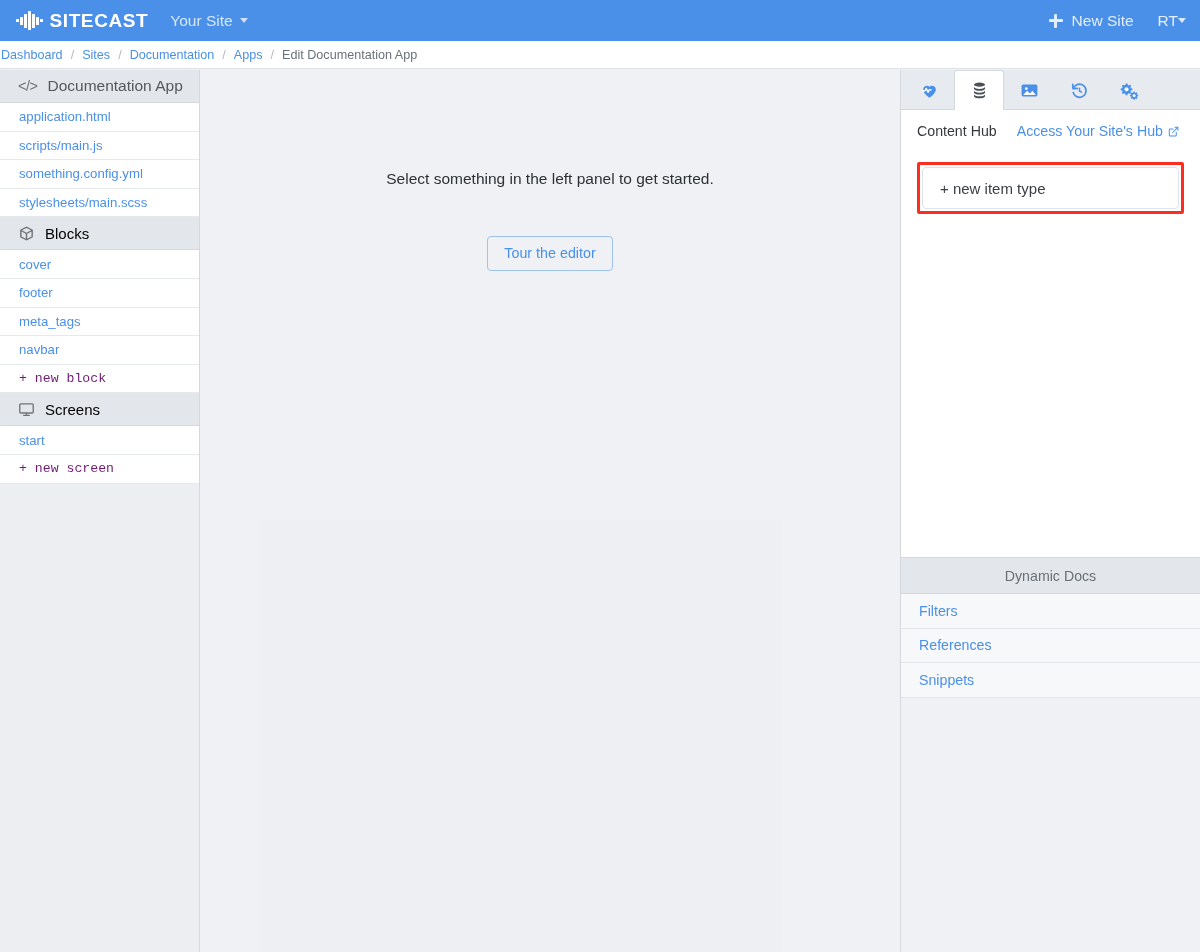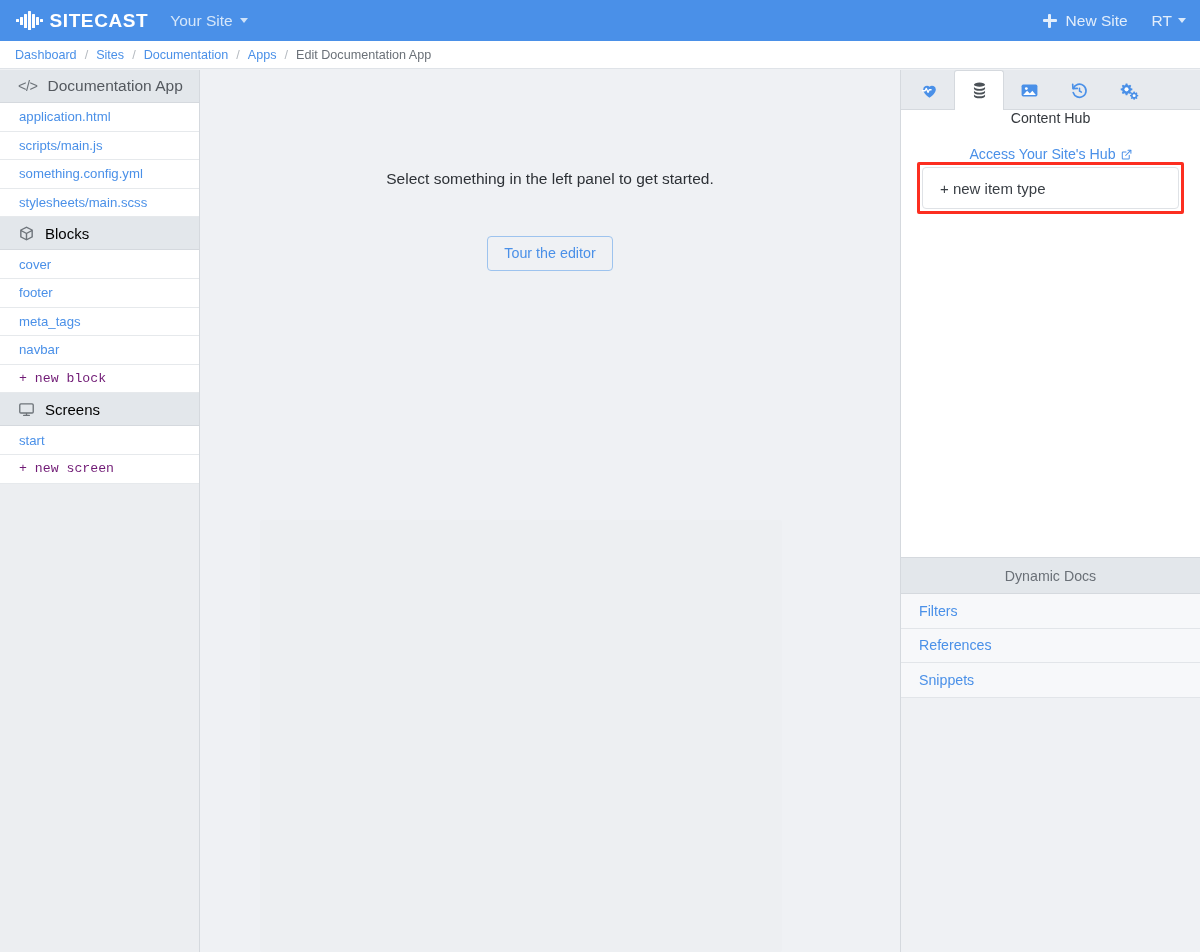--- a/index.html
+++ b/index.html
@@ -96,33 +96,32 @@
     display: inline-block;
   }
   .plus-icon::before, .plus-icon::after {
     content: ""; position: absolute; background: #e3eefb; border-radius: 1px;
   }
   .plus-icon::before { left: 0; top: 5px; width: 14px; height: 3.5px; }
   .plus-icon::after  { top: 0; left: 5.2px; width: 3.5px; height: 14px; }
   .user-menu {
     display: flex;
     align-items: center;
-    gap: 6px;
     color: #e3eefb;
     font-size: 15.5px;
     cursor: pointer;
   }
 
   
   .breadcrumb {
     height: 28px;
     background: #ffffff;
     display: flex;
     align-items: center;
-    padding-left: 15px;
+    padding-left: 1px;
     font-size: 12.6px;
     gap: 0;
     border-bottom: 1px solid #dfe3e8;
   }
   .crumb-link { color: #4a90e8; cursor: pointer; }
   .crumb-current { color: #6b7178; }
   .crumb-sep { color: #b4b9bf; padding: 0 8px; }
 
   
   .workspace {
@@ -267,21 +266,20 @@
     height: 448px;
     padding: 0 16px;
     border-bottom: 1px solid #d5d9de;
     position: relative;
   }
   .rp-head {
     display: flex;
     align-items: center;
     height: 42px;
     gap: 20px;
-    flex-direction: column;
   }
   .rp-head-title {
     font-size: 14.2px;
     color: #34383d;
   }
   .rp-head-link {
     font-size: 14.2px;
     color: #4a90e8;
     cursor: pointer;
     display: flex;

